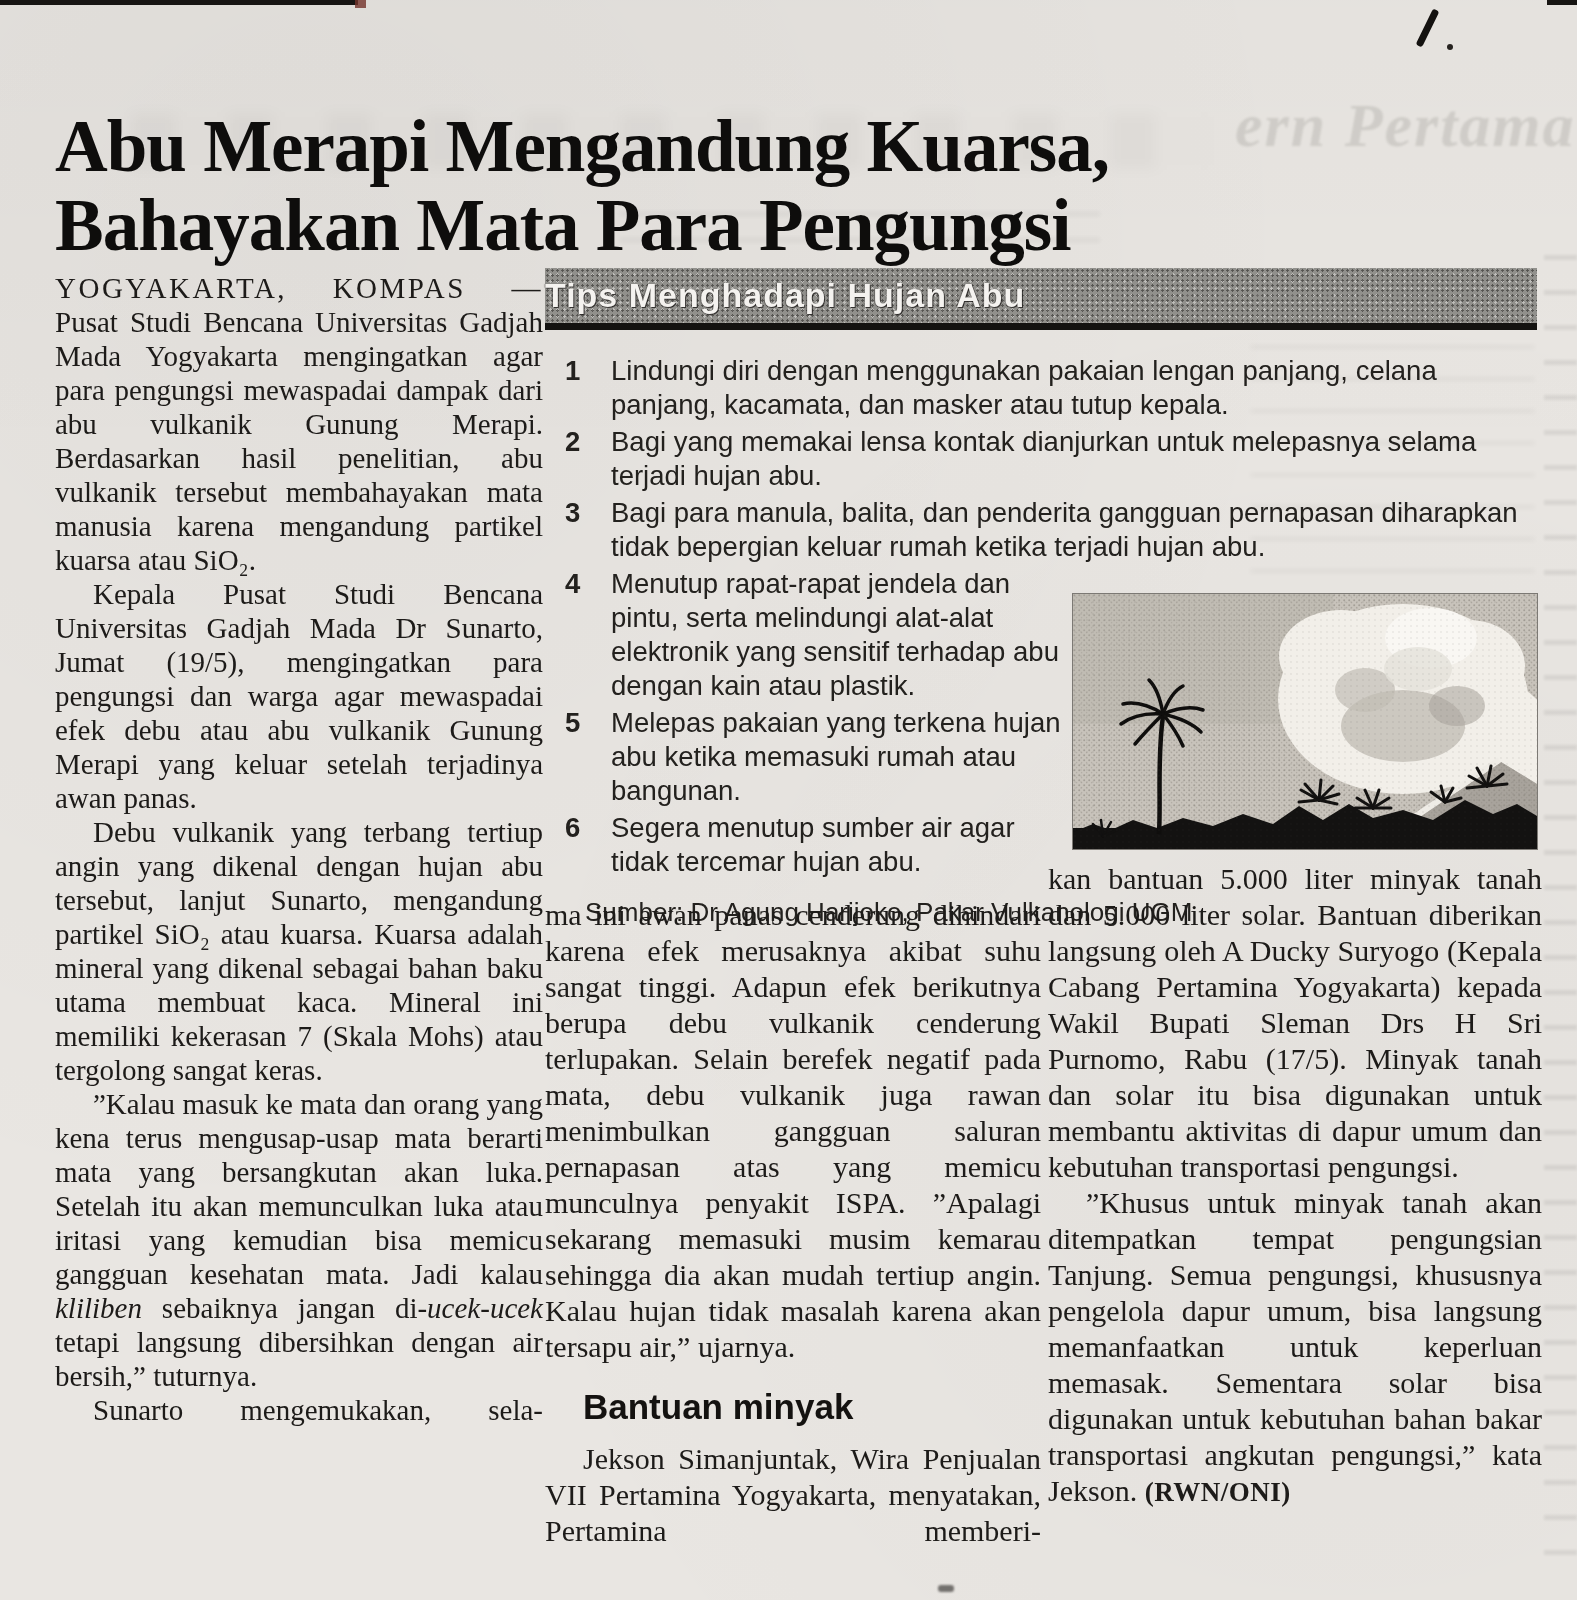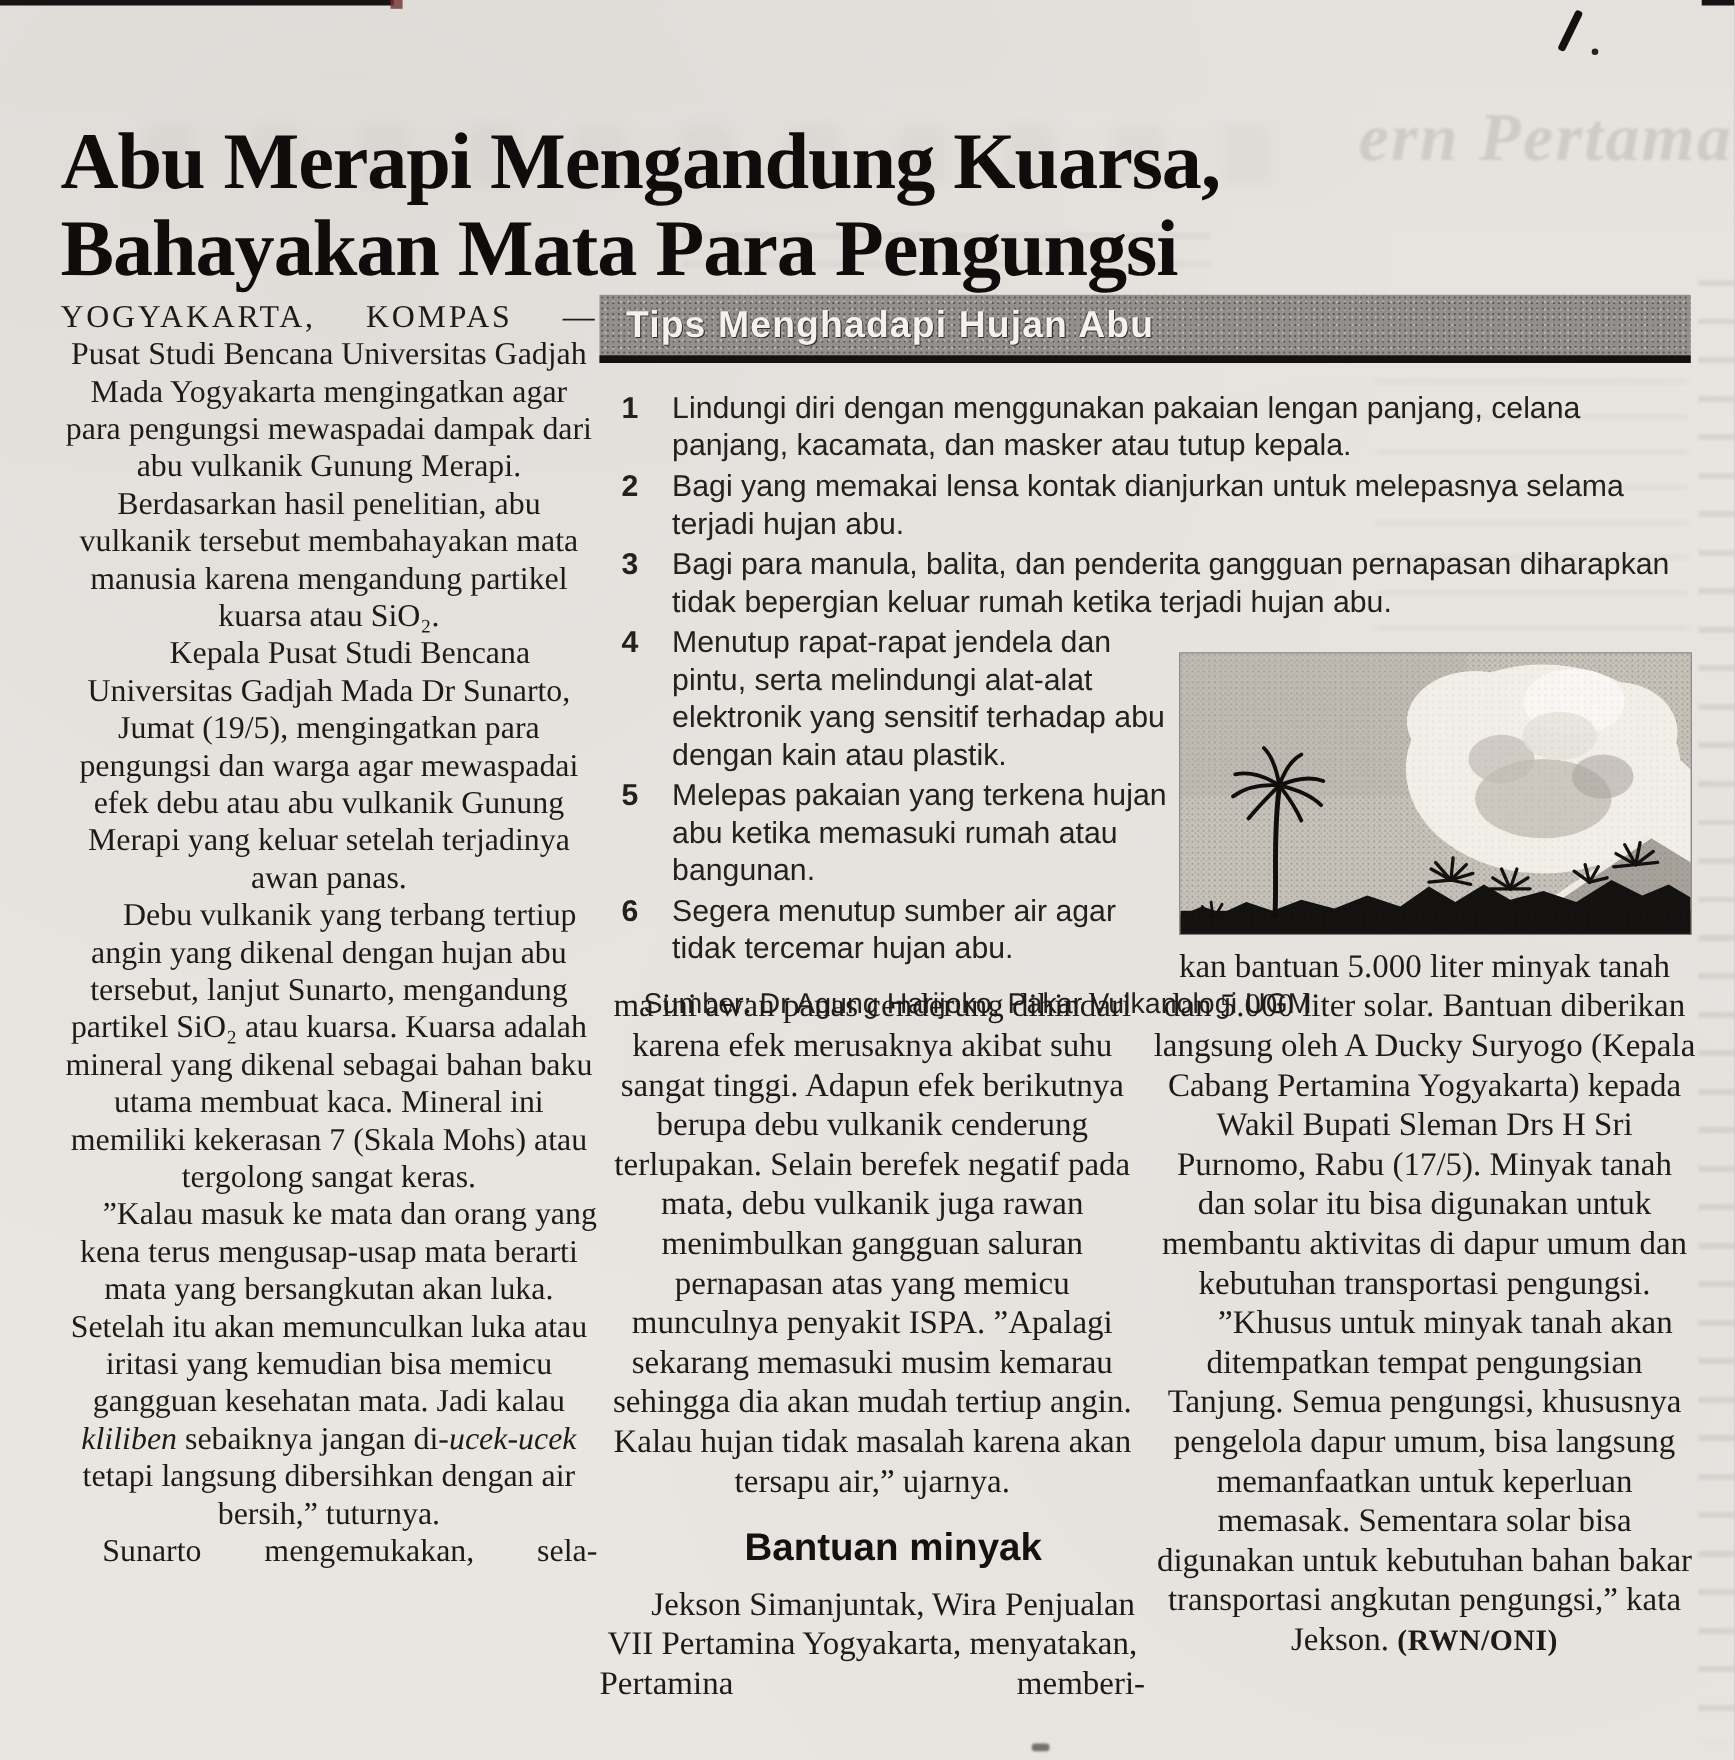--- a/index.html
+++ b/index.html
@@ -52,21 +52,21 @@
     filter:blur(1.6px);opacity:.45;
   }
   .mark-topline{left:0;top:0;width:358px;height:5px;background:#171513;}
   .mark-red{left:355px;top:0;width:11px;height:8px;background:#73332a;opacity:.8;}
   .pen-stroke{left:1424px;top:8px;width:7px;height:40px;background:#141210;transform:rotate(26deg);border-radius:3px;}
   .pen-dot{left:1447px;top:44px;width:6px;height:6px;background:#26231f;border-radius:50%;}
   .corner-line{left:1547px;top:0;width:30px;height:5px;background:#171513;}
   .bottom-smudge{left:938px;top:1585px;width:16px;height:7px;background:rgba(20,18,16,.55);filter:blur(1px);border-radius:3px;}
   
   .col{position:absolute;font-size:29px;line-height:34px;text-align:justify;margin-top:13px;}
-  .col p{margin:0;text-indent:38px;text-align:center;}
+  .col p{margin:0;text-indent:38px;}
   .col p.noindent{text-indent:0;}
   .col-left{left:55px;top:258px;width:488px;height:1335px;}
   .col-mid,.col-right{font-size:30px;line-height:36px;}
   .col-mid{left:545px;top:884px;width:496px;height:710px;}
   .col-right{left:1048px;top:848px;width:494px;height:710px;}
   .dateline{
     display:block;text-indent:0;letter-spacing:2.5px;
     text-align:justify;text-align-last:justify;
   }
   .it{font-style:italic;}
@@ -83,21 +83,21 @@
     height:62px;box-sizing:border-box;
     background-color:#91908c;
     background-image:radial-gradient(rgba(40,38,36,.55) 1.1px, transparent 1.2px),
                      radial-gradient(rgba(235,233,230,.5) 1px, transparent 1.1px);
     background-size:5px 5px,7px 7px;background-position:0 0,2px 3px;
     border-bottom:7px solid #131210;
     display:flex;align-items:center;
   }
   .tips-title{
     font-family:"Liberation Sans", sans-serif;font-weight:bold;
-    font-size:34px;color:#f4f2ef;padding-left:24px;letter-spacing:1px;
+    font-size:34px;color:#f4f2ef;letter-spacing:1px;
     text-shadow:1px 1px 0 rgba(30,28,26,.8), -1px 0 1px rgba(30,28,26,.4);
   }
   .tips-list{
     margin-top:24px;padding-left:20px;
     font-family:"Liberation Sans", sans-serif;
     font-size:27.5px;line-height:34px;color:#23211e;
   }
   .tip-item{padding-left:46px;text-indent:-46px;margin-bottom:3px;}
   .tip-num{display:inline-block;width:46px;font-weight:bold;text-indent:0;}
   .photo-float{

